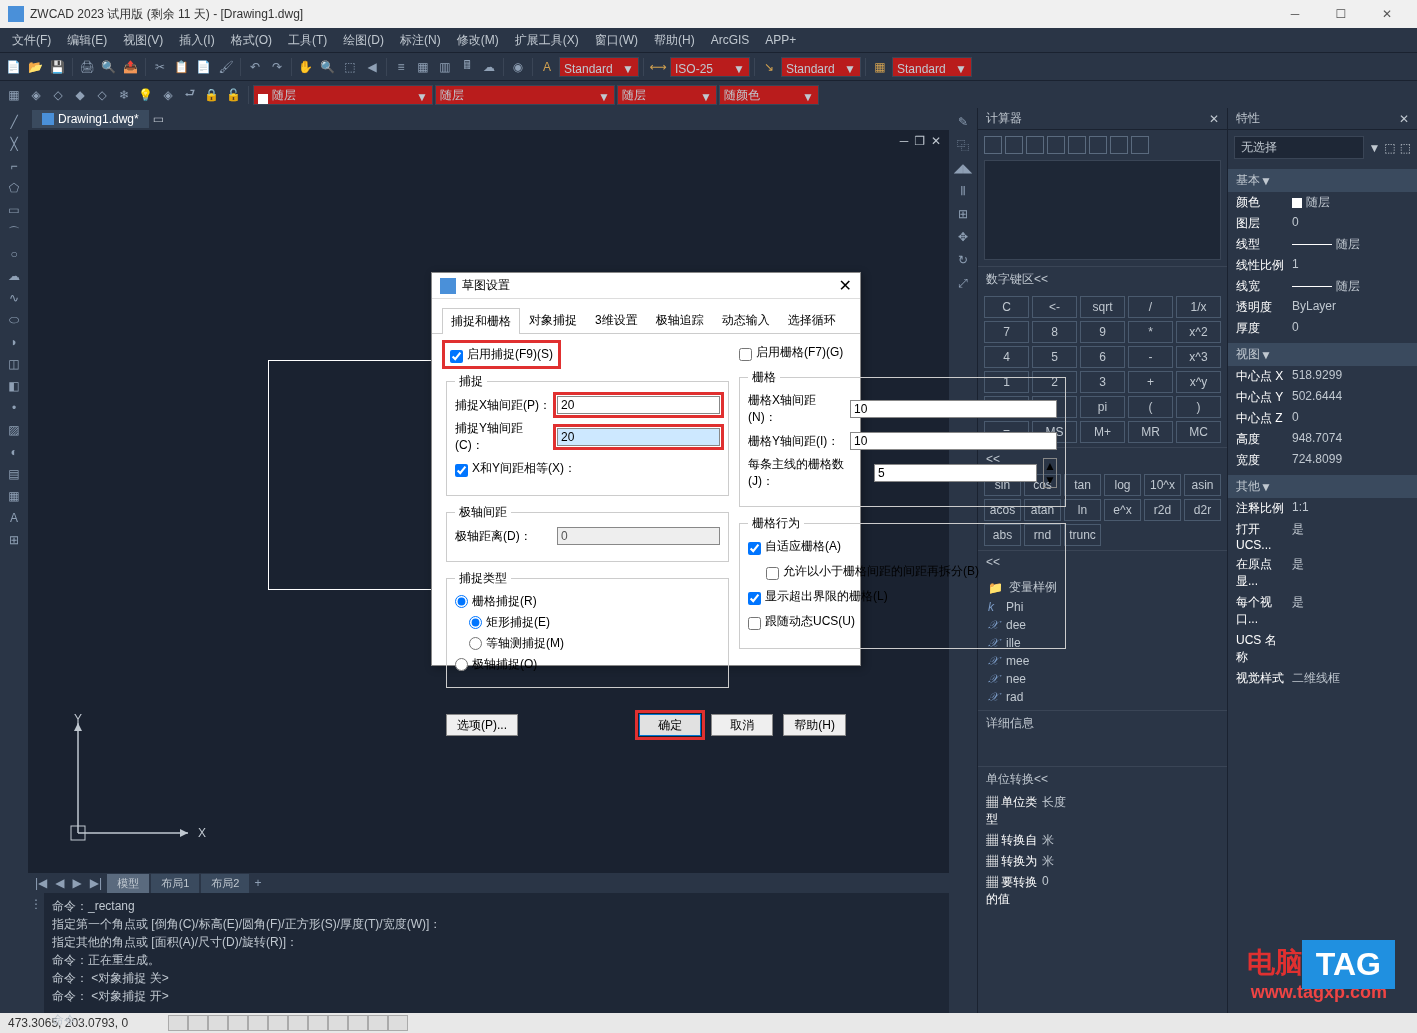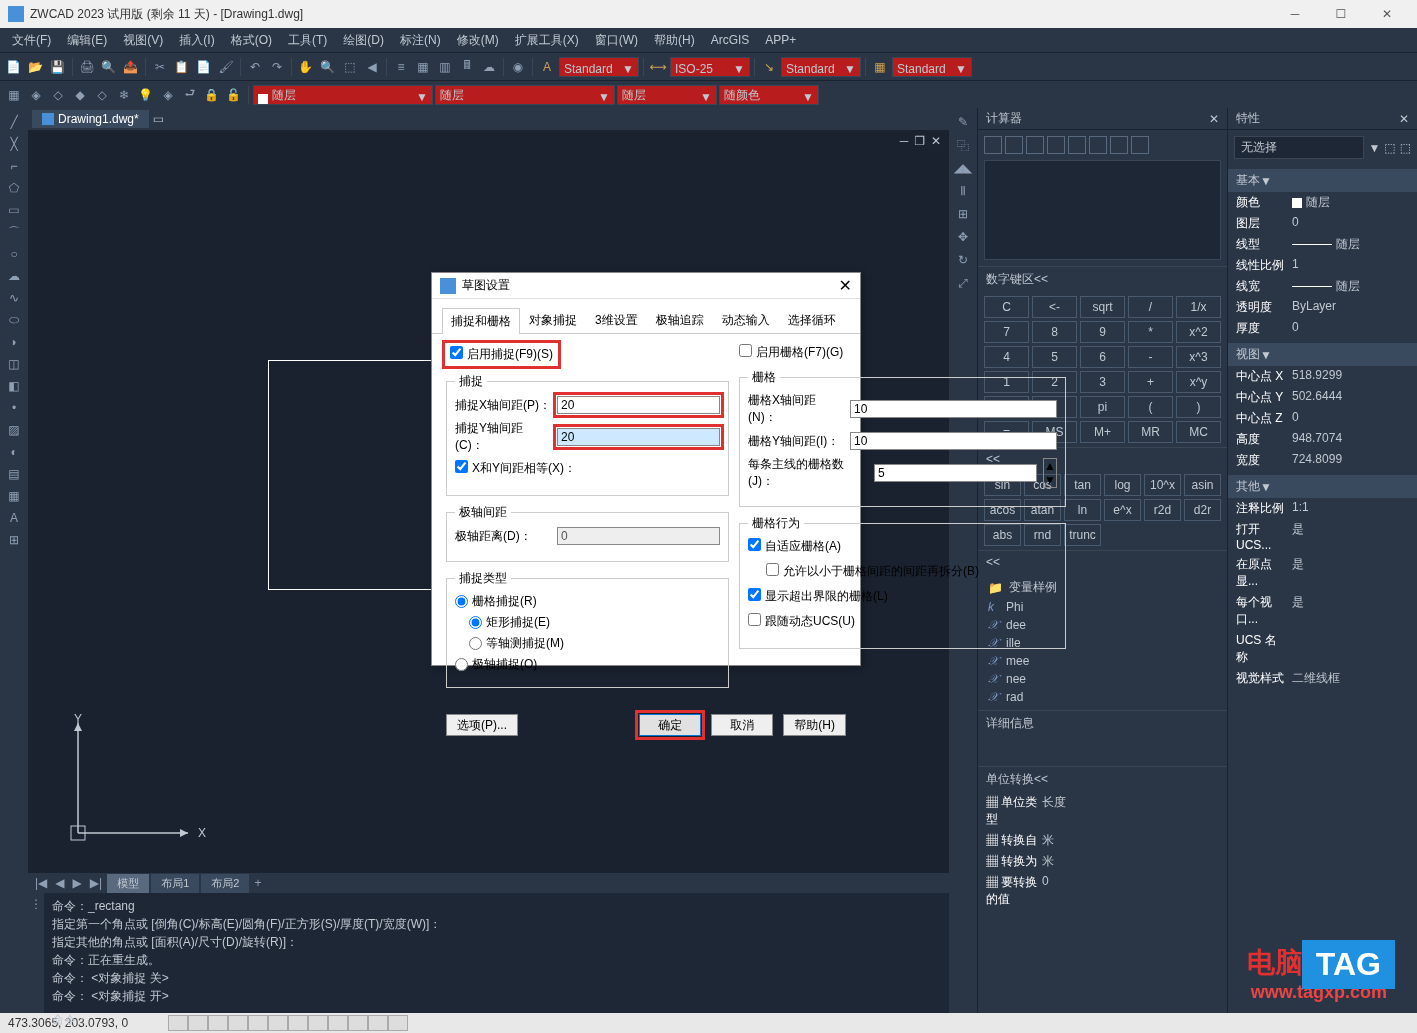--- a/index.html
+++ b/index.html
@@ -60,21 +60,21 @@
 
 .dialog { position: absolute; left: 431px; top: 272px; width: 430px; height: 394px; background: #fff; border: 1px solid #888; box-shadow: 2px 2px 8px rgba(0,0,0,0.3); color: #000; z-index: 100; }
 .dialog .dlg-title { height: 26px; background: #fff; display: flex; align-items: center; padding: 0 8px; border-bottom: 1px solid #ddd; }
 .dialog .dlg-title .dlg-icon { width: 16px; height: 16px; background: #4a90d9; margin-right: 6px; }
 .dialog .dlg-title .dlg-close { margin-left: auto; font-size: 16px; }
 .dialog .dlg-tabs { display: flex; padding: 8px 10px 0 10px; border-bottom: 1px solid #ccc; }
 .dialog .dlg-tab { padding: 4px 8px; border: 1px solid transparent; border-bottom: none; font-size: 12px; }
 .dialog .dlg-tab.active { border-color: #ccc; background: #fff; position: relative; top: 1px; }
 .dialog .dlg-body { padding: 10px 14px; display: flex; gap: 10px; }
 .dialog .col { flex: 1; }
-.dialog .chk { display: flex; align-items: flex-start; gap: 4px; margin-bottom: 8px; }
+.dialog .chk { display: flex; align-items: flex-end; gap: 4px; margin-bottom: 8px; }
 .dialog .chk input { width: 13px; height: 13px; }
 .dialog fieldset { border: 1px solid #ccc; padding: 6px 8px 10px 8px; margin-bottom: 8px; }
 .dialog legend { padding: 0 4px; font-size: 12px; }
 .dialog .field-row { display: flex; align-items: center; gap: 6px; margin-bottom: 6px; }
 .dialog .field-row label { flex: 0 0 96px; }
 .dialog .field-row input[type=text] { flex: 1; border: 1px solid #888; padding: 1px 3px; height: 18px; }
 .dialog .radio-group { padding-left: 14px; }
 .dialog .radio-row { display: flex; align-items: center; gap: 4px; margin-bottom: 4px; }
 .dialog .dlg-buttons { display: flex; justify-content: space-between; padding: 8px 14px; }
 .dialog .dlg-buttons .right-btns { display: flex; gap: 10px; }

